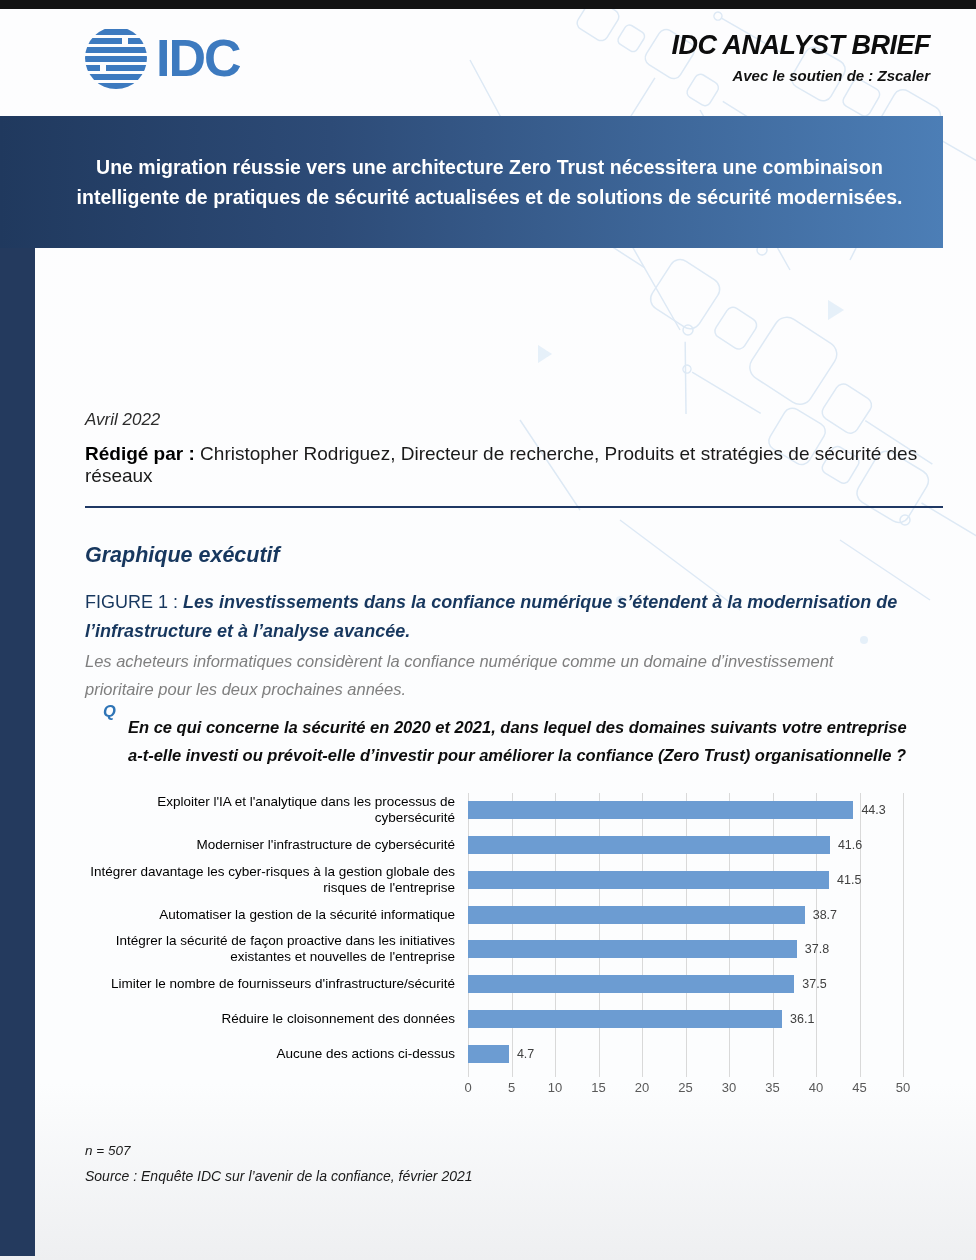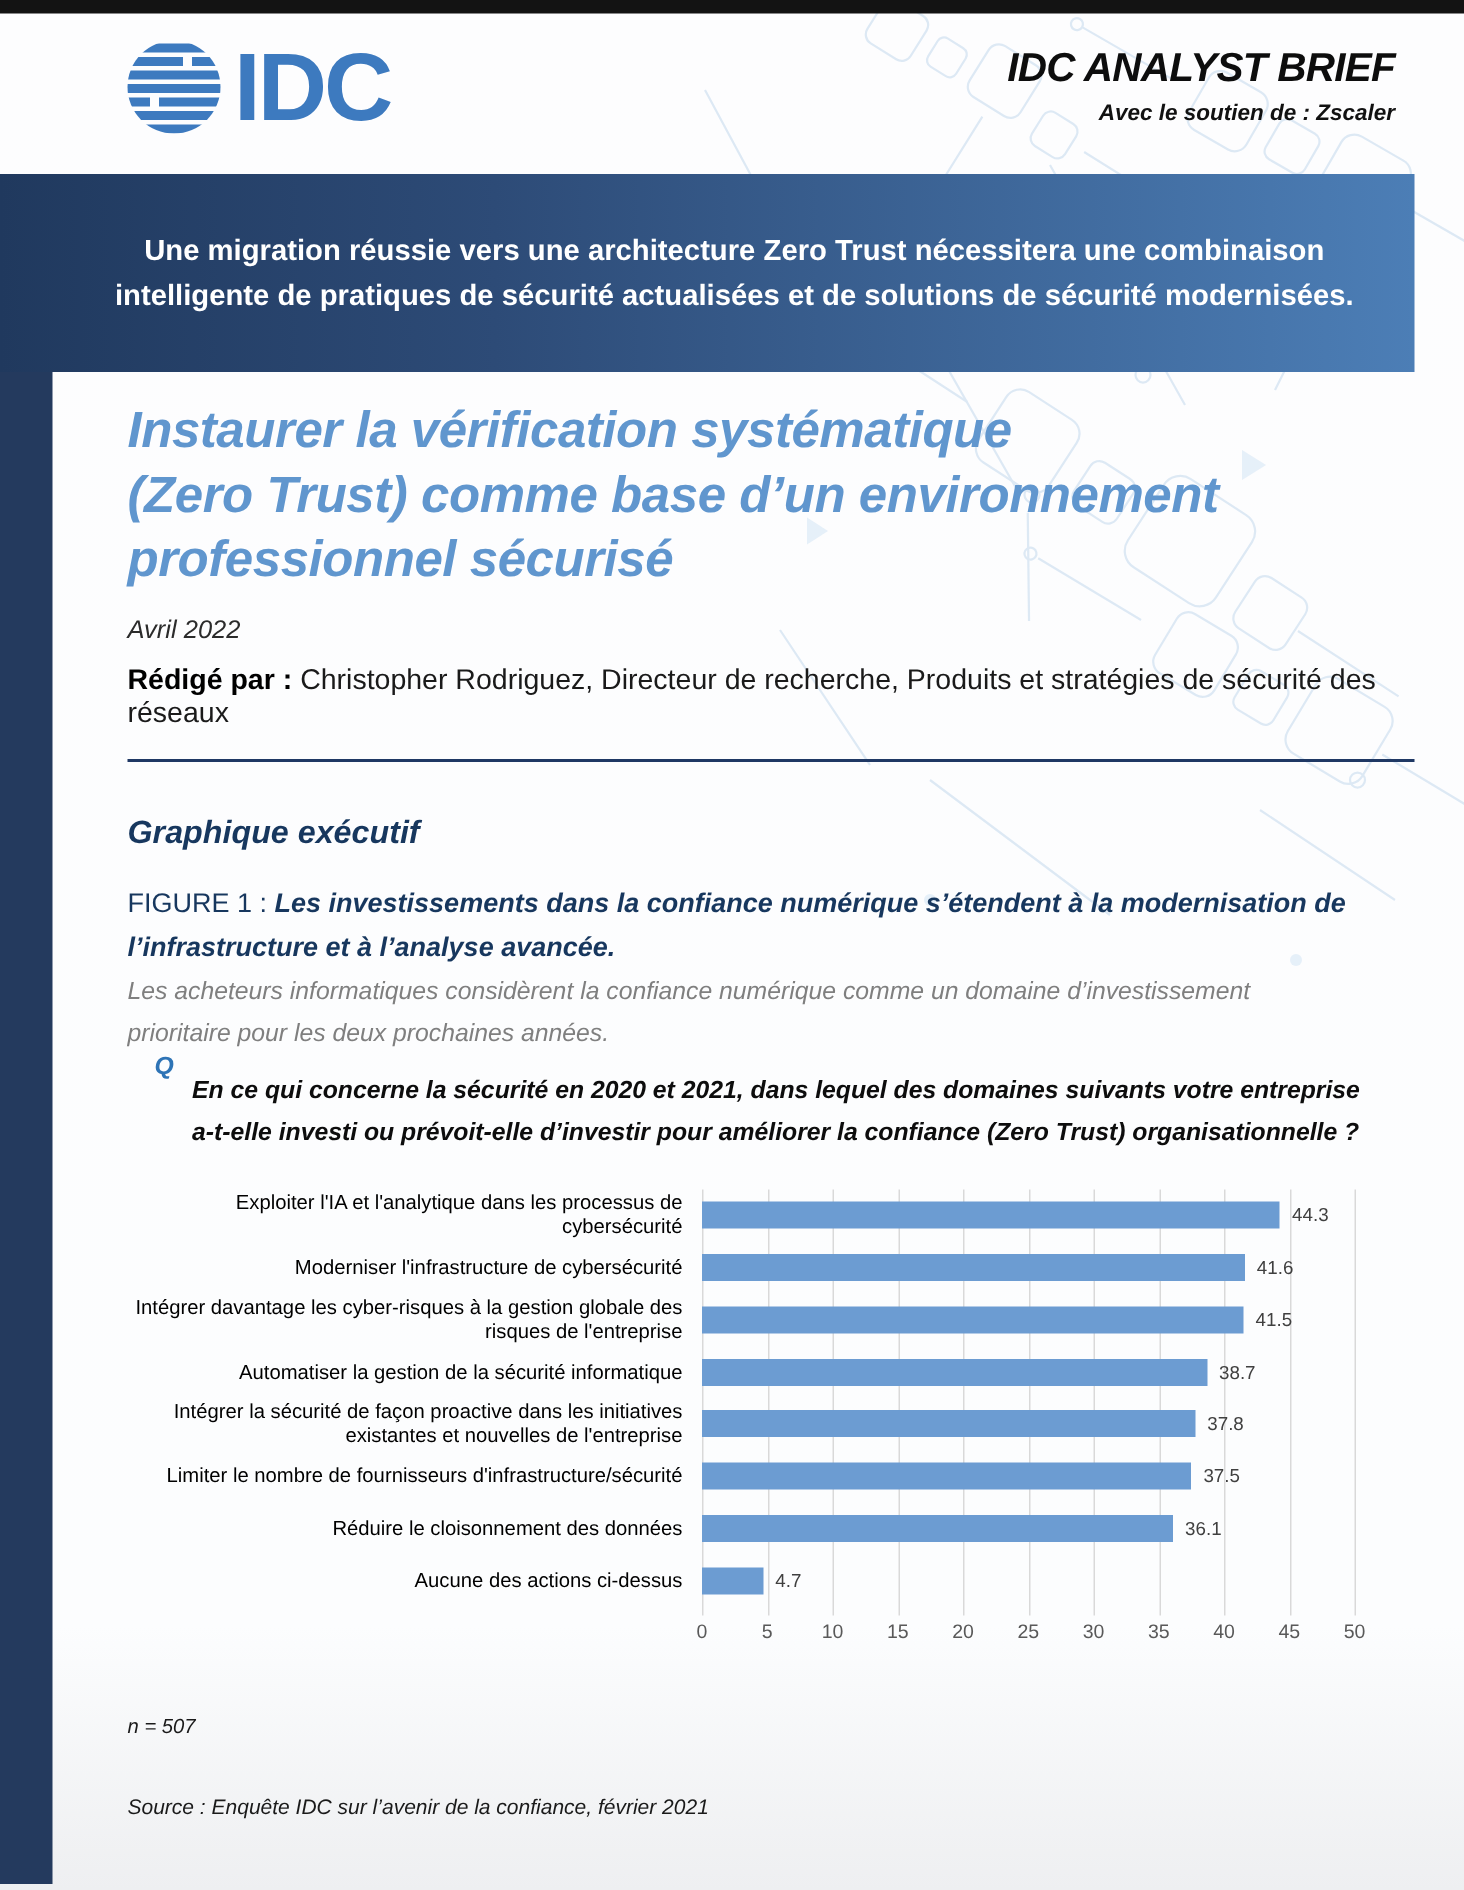--- a/index.html
+++ b/index.html
@@ -5,21 +5,21 @@
   html,body{margin:0;padding:0;}
   body{font-family:"Liberation Sans",sans-serif;background:#e9eaec;}
   .page{position:relative;width:976px;height:1260px;margin:0 auto;overflow:hidden;
         background:linear-gradient(180deg,#fdfdfe 0%,#fcfdfe 86%,#eeeff1 100%);}
   
   .pattern{position:absolute;top:0;left:0;z-index:1;pointer-events:none;}
   
   .topbar{position:absolute;left:0;top:0;width:976px;height:9px;background:#131313;z-index:6;}
   
   .logo{position:absolute;left:84px;top:26px;display:flex;align-items:center;z-index:5;}
-  .logo-text{font-size:64px;font-weight:bold;color:#3d7abf;letter-spacing:-2px;line-height:64px;margin-left:8px;}
+  .logo-text{font-size:52px;font-weight:bold;color:#3d7abf;letter-spacing:-2px;line-height:64px;margin-left:8px;}
   .hdr-right{position:absolute;right:46px;top:30px;text-align:right;z-index:5;}
   .hdr-brief{font-size:27px;font-weight:bold;font-style:italic;color:#0d0d0d;letter-spacing:-0.5px;}
   .hdr-sponsor{font-size:15px;font-weight:bold;font-style:italic;color:#111;margin-top:6px;}
   
   .strip{position:absolute;left:0;top:116px;width:35px;height:1140px;background:#243a5e;z-index:4;}
   
   .banner{position:absolute;left:0;top:116px;width:943px;height:132px;z-index:5;
           background:linear-gradient(90deg,#20395e 0%,#2d4b77 35%,#4c7eb6 100%);
           display:flex;align-items:center;justify-content:center;}
   .banner-text{color:#fff;font-weight:bold;font-size:19.5px;line-height:30px;text-align:center;
@@ -48,21 +48,21 @@
   .crow{display:flex;align-items:center;height:34.75px;position:relative;z-index:1;}
   .clabel{width:370px;text-align:right;font-size:13.5px;line-height:16px;color:#000;flex:none;}
   .ctrack{width:435px;margin-left:13px;display:flex;align-items:center;flex:none;}
   .cbar{height:18px;flex:none;}
   .cval{font-size:12.5px;color:#404040;margin-left:8px;white-space:nowrap;}
   .ticks{position:relative;margin-left:383px;width:435px;height:30px;}
   .tick{position:absolute;top:9px;transform:translateX(-50%);font-size:13px;color:#595959;}
   .xlabel{margin-left:383px;width:435px;text-align:center;font-size:14px;color:#262626;margin-top:2px;}
   
   .n-label{position:absolute;left:85px;top:1143px;z-index:5;font-style:italic;font-size:13.5px;color:#1a1a1a;}
-  .source{position:absolute;left:85px;top:1168px;z-index:5;font-style:italic;font-size:14px;color:#1a1a1a;margin-top:28px;}
+  .source{position:absolute;left:85px;top:1168px;z-index:5;font-style:italic;font-size:14px;color:#1a1a1a;}
 </style>
 </head>
 <body>
 
 <div class="page">
 
   <svg class="pattern" width="976" height="760" viewBox="0 0 976 760">
     <g fill="none" stroke="#c9dcef" stroke-width="1.5" opacity="0.6">
       <g transform="rotate(32 600 60)">
         <rect x="560" y="10" width="34" height="34" rx="7"></rect>
@@ -139,25 +139,20 @@
 
   <div class="strip"></div>
 
   <div class="banner">
     <div class="banner-text">
       <div>Une migration réussie vers une architecture Zero Trust nécessitera une combinaison</div>
       <div>intelligente de pratiques de sécurité actualisées et de solutions de sécurité modernisées.</div>
     </div>
   </div>
 
-  <div class="title">
-    <div>Instaurer la vérification systématique</div>
-    <div>(Zero Trust) comme base d’un environnement</div>
-    <div>professionnel sécurisé</div>
-  </div>
   <div class="date">Avril 2022</div>
   <div class="byline"><b>Rédigé par :</b><span> Christopher Rodriguez, Directeur de recherche, Produits et stratégies de sécurité des réseaux</span></div>
 
   <div class="divider"></div>
 
   <div class="sec-head">Graphique exécutif</div>
   <div class="figure-para">
     <span class="figure-label">FIGURE 1 : </span><span class="figure-title">Les investissements dans la confiance numérique s’étendent à la modernisation de l’infrastructure et à l’analyse avancée.</span>
   </div>
   <div class="deck">Les acheteurs informatiques considèrent la confiance numérique comme un domaine d’investissement prioritaire pour les deux prochaines années.</div>

